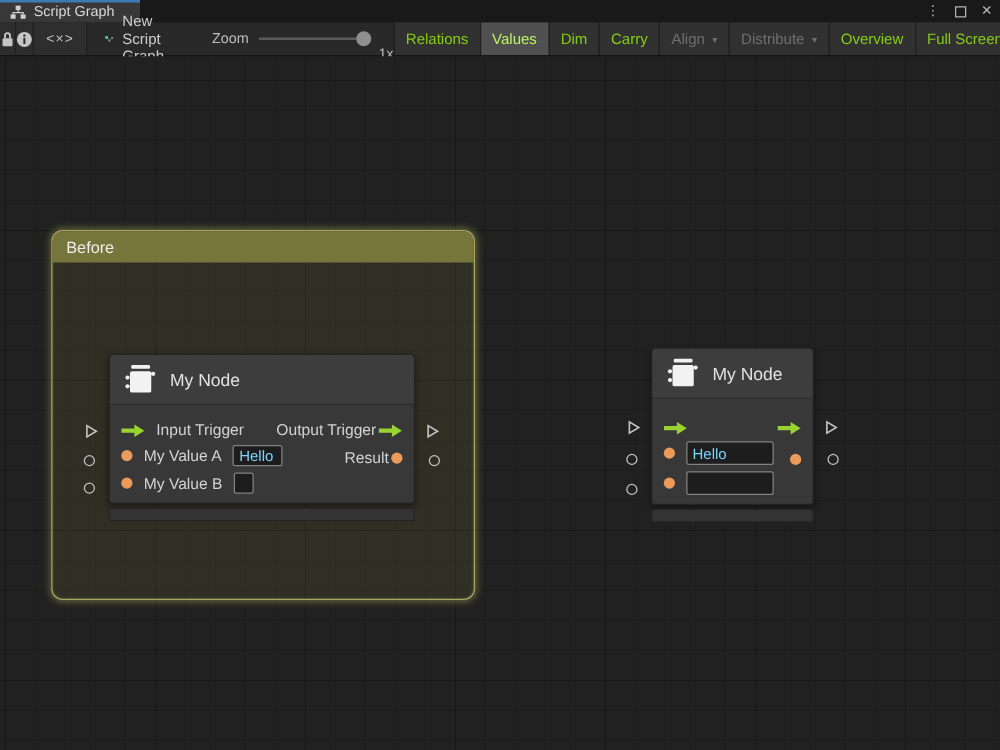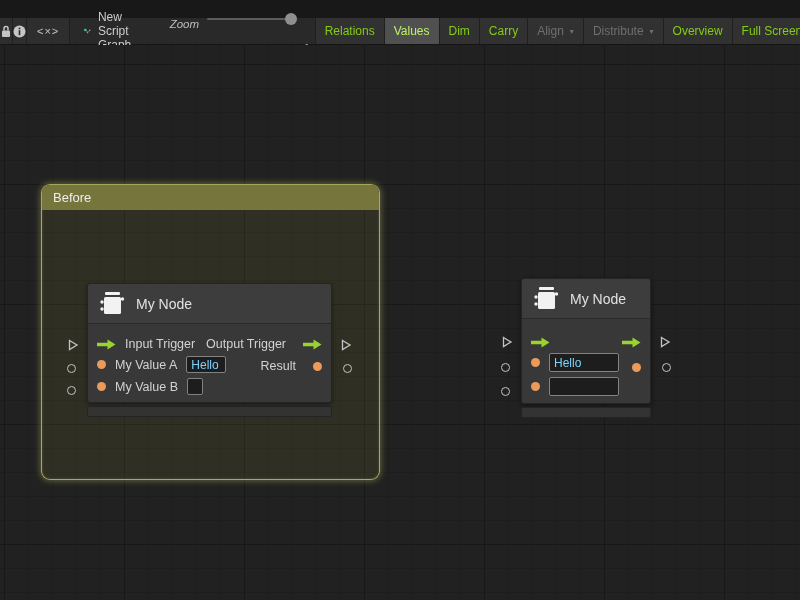--- a/index.html
+++ b/index.html
@@ -32,21 +32,21 @@
     display:flex; align-items:stretch; color:#c6c6c6;
   }
   .tbtn {
     display:flex; align-items:center; justify-content:center;
     border-right:1px solid #1f1f1f; background:#2e2e2e; color:#c6c6c6;
     font-size:12px; padding:0 10px;
   }
   .tbtn.icon-btn { padding:0; }
   .w-lock { width:36px; } .w-info { width:40px; } .w-code { width:62px; font-size:11px; letter-spacing:1px; }
   .graph-btn { display:flex; align-items:center; gap:7px; padding:0 14px; background:transparent; border-right:none; font-size:12px; color:#cdcdcd; }
-  .zoom-area { display:flex; align-items:flex-start; gap:8px; margin-left:16px;font-style:italic; }
+  .zoom-area { display:flex; align-items:center; gap:8px; margin-left:16px; }
   .zoom-label { font-size:11.5px; color:#bdbdbd; }
   .zoom-track { position:relative; width:88px; height:2px; background:#5c5c5c; border-radius:1px; }
   .zoom-handle { position:absolute; right:-2px; top:-5px; width:12px; height:12px; border-radius:50%; background:#8f8f8f; }
   .zoom-value { font-size:11px; color:#bdbdbd;margin-top:24px; }
   .toolbar-spacer { flex:1; }
   .rbtn {
     display:flex; align-items:center; gap:4px;
     border-left:1px solid #1f1f1f; background:#313131;
     font-size:12px; color:#84cc16; padding:0 9px; white-space:nowrap;
   }
@@ -98,21 +98,21 @@
     height:40px; background:#3d3d3d; border-bottom:1px solid #2a2a2a;
     display:flex; align-items:center; gap:10px; padding:0 11px;
     color:#e2e2e2; font-size:14px; border-radius:3px 3px 0 0;
   }
   .node-body { padding:5px 0 7px; }
   .node-row {
     position:relative; height:22px; display:flex; align-items:flex-end;
     padding:0 9px; font-size:12.5px; color:#d2d2d2;
   }
   .row-left { display:flex; align-items:center; gap:9px; }
-  .row-right { margin-left:auto; display:flex; align-items:center; gap:17px; }
+  .row-right { margin-left:auto; display:flex; align-items:center; gap:2px; }
   .dot { width:9px; height:9px; border-radius:50%; background:#ec9a59; flex:0 0 auto; }
   .arrow-svg { display:block; flex:0 0 auto; }
   .nfield {
     background:#1d1d1d; border:1px solid #828282; border-radius:2px;
     color:#7dd3fc; font-size:12px; height:17px; padding:0 4px;
     font-family:Liberation Sans, sans-serif; outline:none;
   }
   .field-hello-before { width:40px; }
   .field-small { width:16px; padding:0 2px; }
   .field-wide { width:70px; height:19px; }
@@ -123,20 +123,36 @@
   .port-outer-left  { position:absolute; left:-21px; display:flex; align-items:center; }
   .port-outer-right { position:absolute; right:-21px; display:flex; align-items:center; }
   .ring { width:9px; height:9px; border:1.4px solid #c4c4c4; border-radius:50%; background:transparent; }
   .after-row { height:24px; }
 </style>
 </head>
 <body>
 
 <div id="app">
 
+  <div class="tabstrip">
+    <div class="tab">
+      <svg width="13" height="12" viewBox="0 0 13 12">
+        <rect x="4.5" y="0.5" width="4" height="3.5" fill="#cfcfcf"></rect>
+        <rect x="0.5" y="7.5" width="4" height="3.5" fill="#cfcfcf"></rect>
+        <rect x="8.5" y="7.5" width="4" height="3.5" fill="#cfcfcf"></rect>
+        <path d="M6.5 4 V6 M2.5 7.5 V6 H10.5 V7.5" stroke="#cfcfcf" stroke-width="1" fill="none"></path>
+      </svg>
+      <span>Script Graph</span>
+    </div>
+    <div class="win-controls">
+      <span>⋮</span>
+      <span class="maximize-box"></span>
+      <span>✕</span>
+    </div>
+  </div>
 
   <div class="toolbar">
     <div class="tbtn icon-btn w-lock">
       <svg width="12" height="13" viewBox="0 0 12 13">
         <rect x="2" y="5.5" width="8" height="6.5" rx="1" fill="#c6c6c6"></rect>
         <path d="M4 5.5 V3.5 a2 2 0 0 1 4 0 V5.5" stroke="#c6c6c6" stroke-width="1.5" fill="none"></path>
       </svg>
     </div>
     <div class="tbtn icon-btn w-info">
       <svg width="13" height="13" viewBox="0 0 13 13">

